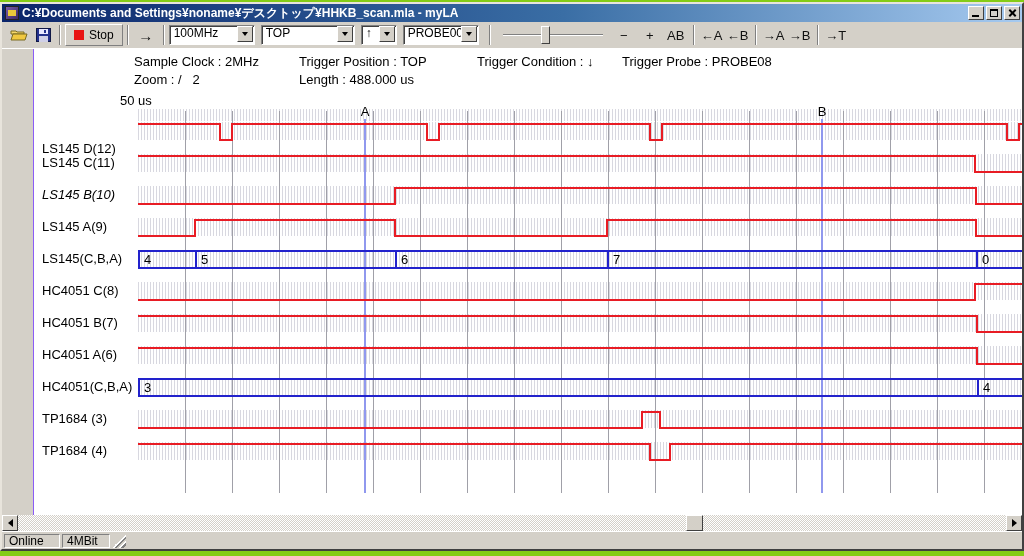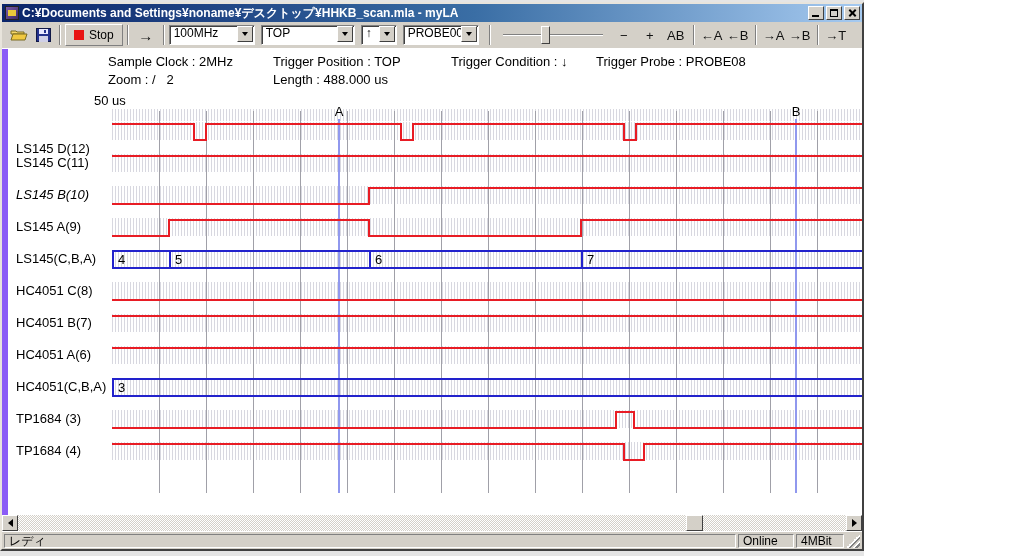--- a/index.html
+++ b/index.html
@@ -1,18 +1,18 @@
 <!DOCTYPE html>
 <html><head>
 <meta charset="utf-8">
 <style>
   * { margin:0; padding:0; box-sizing:border-box; }
   html,body { width:1024px; height:556px; overflow:hidden;
     font-family:"Liberation Sans","DejaVu Sans",sans-serif; }
-  .desktop { width:864px; height:556px; background:#e5e5e5; position:relative; }
+  .desktop { width:1024px; height:556px; background:#84cc16; position:relative; }
   .window { position:absolute; left:0; top:2px; right:0; bottom:5px;
     background:#d4d0c8; display:flex; flex-direction:column;
     border-top:2px solid #e8e4dc; border-left:2px solid #e8e4dc;
     border-right:2px solid #404040; border-bottom:2px solid #404040; }
   
   .titlebar { height:18px; background:linear-gradient(90deg,#0a246a,#3a6ea5 55%,#a6caf0);
     display:flex; align-items:center; padding:0 2px; flex:none; }
   .app-icon { width:14px; height:14px; margin:0 3px 0 1px; flex:none;
     background:linear-gradient(135deg,#7a5aa8,#3a2a66); border:1px solid #222;
     display:flex; align-items:center; justify-content:center; }
@@ -55,21 +55,21 @@
   .combo .drop b { width:0; height:0; border-left:3px solid transparent;
     border-right:3px solid transparent; border-top:4px solid #000; }
   .slider { width:100px; height:20px; position:relative; flex:none; margin:0 8px; }
   .slider .track { position:absolute; left:0; right:0; top:9px; height:2px;
     background:#808080; border-bottom:1px solid #fff; }
   .slider .thumb { position:absolute; left:38px; top:1px; width:9px; height:18px;
     background:#d4d0c8; border-top:1px solid #fff; border-left:1px solid #fff;
     border-right:1px solid #404040; border-bottom:1px solid #404040; }
   
   .client { flex:1; background:#fff; position:relative; overflow:hidden;
-    border-left:6px solid #8b5cf6; }
+    border-left:1px solid #8b5cf6;margin-left:31px; }
   .info-span { position:absolute; font-size:13px; color:#000; white-space:pre; }
   .timescale { position:absolute; left:86px; top:44px; font-size:13px; }
   .chan-labels { position:absolute; left:0; top:56px; width:104px; height:388px; }
   .chan-label { position:absolute; left:8px; height:16px; line-height:16px;
     font-size:13px; white-space:nowrap; }
   .plot { position:absolute; left:104px; top:56px; width:906px; height:388px; }
   .hatch { position:absolute; left:0; width:906px;
     background:repeating-linear-gradient(90deg,#d8d8e0 0,#d8d8e0 1px,transparent 1px,transparent 3px); }
   .plot svg { position:absolute; left:0; top:0; }
   
@@ -287,20 +287,19 @@
       <span class="sbtn left">
           <b></b>
         </span>
       <span class="sthumb"></span>
       <span class="sbtn right">
           <b></b>
         </span>
     </div>
 
     <div class="statusbar">
-      <span class="spanel ready">レディ</span>
       <span class="spanel fix1">Online</span>
       <span class="spanel fix2">4MBit</span>
       <span class="grip"></span>
     </div>
 
   </div>
 </div>
 
 </body></html>

